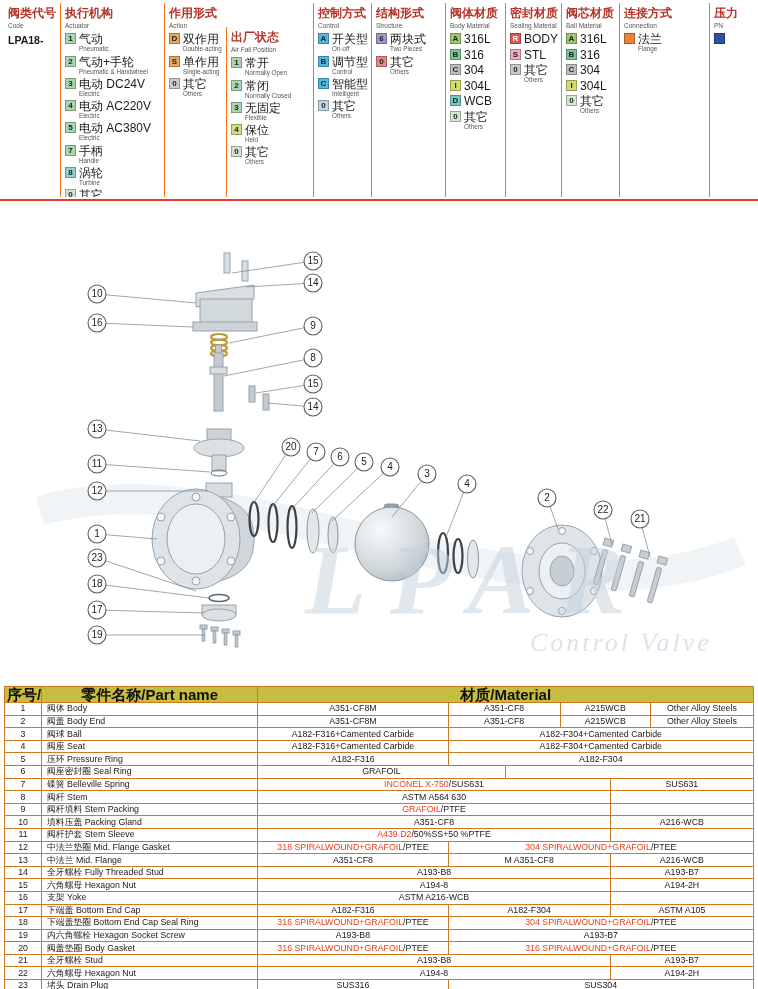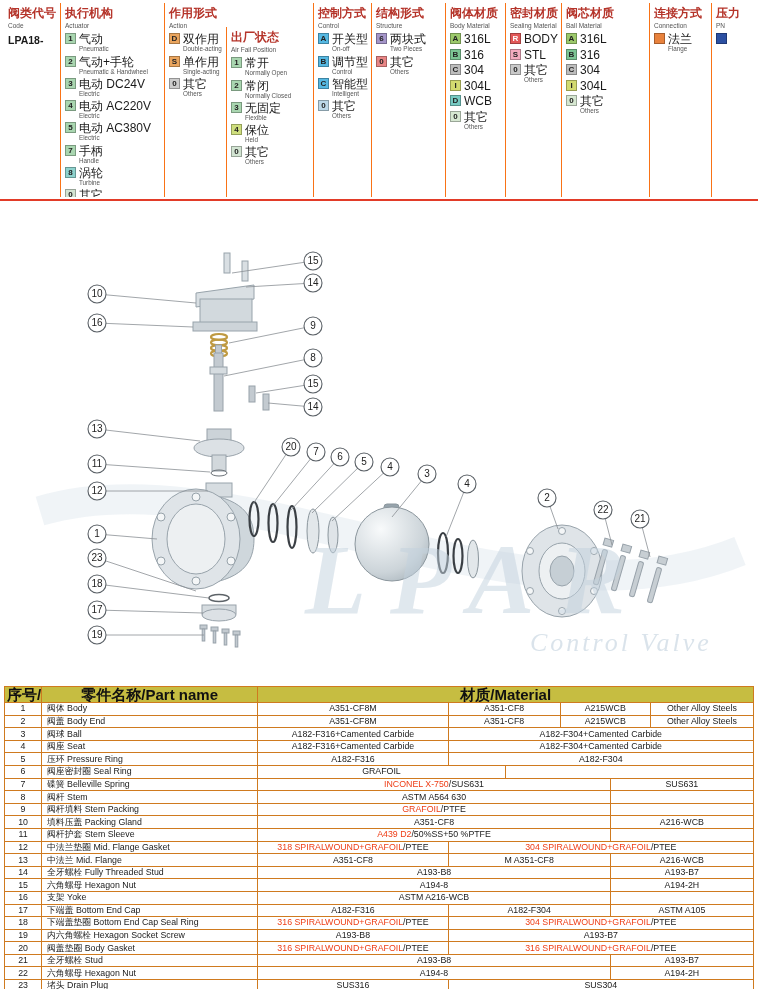--- a/index.html
+++ b/index.html
@@ -348,34 +348,34 @@
           </span>
         </div>
         <div class="item">
           <span class="badge" style="background: rgb(214, 231, 209);">0</span>
           <span class="lbl">
             <span class="cn">其它</span>
             <span class="en">Others</span>
           </span>
         </div>
       </div>
-      <div class="col" style="width: 62px; margin-left: 30px;">
+      <div class="col" style="width: 62px;">
         <div class="col-head">
           <div class="head-cn">连接方式</div>
           <div class="head-en">Connection</div>
         </div>
         <div class="item">
           <span class="badge" style="background: rgb(232, 130, 61);"></span>
           <span class="lbl">
             <span class="cn">法兰</span>
             <span class="en">Flange</span>
           </span>
         </div>
       </div>
-      <div class="col" style="width: 39px;">
+      <div class="col" style="width: 39px; margin-left: 28px;">
         <div class="col-head">
           <div class="head-cn">压力</div>
           <div class="head-en">PN</div>
         </div>
         <div class="item">
           <span class="badge" style="background: rgb(44, 80, 162);"></span>
         </div>
       </div>
     </div>
 

